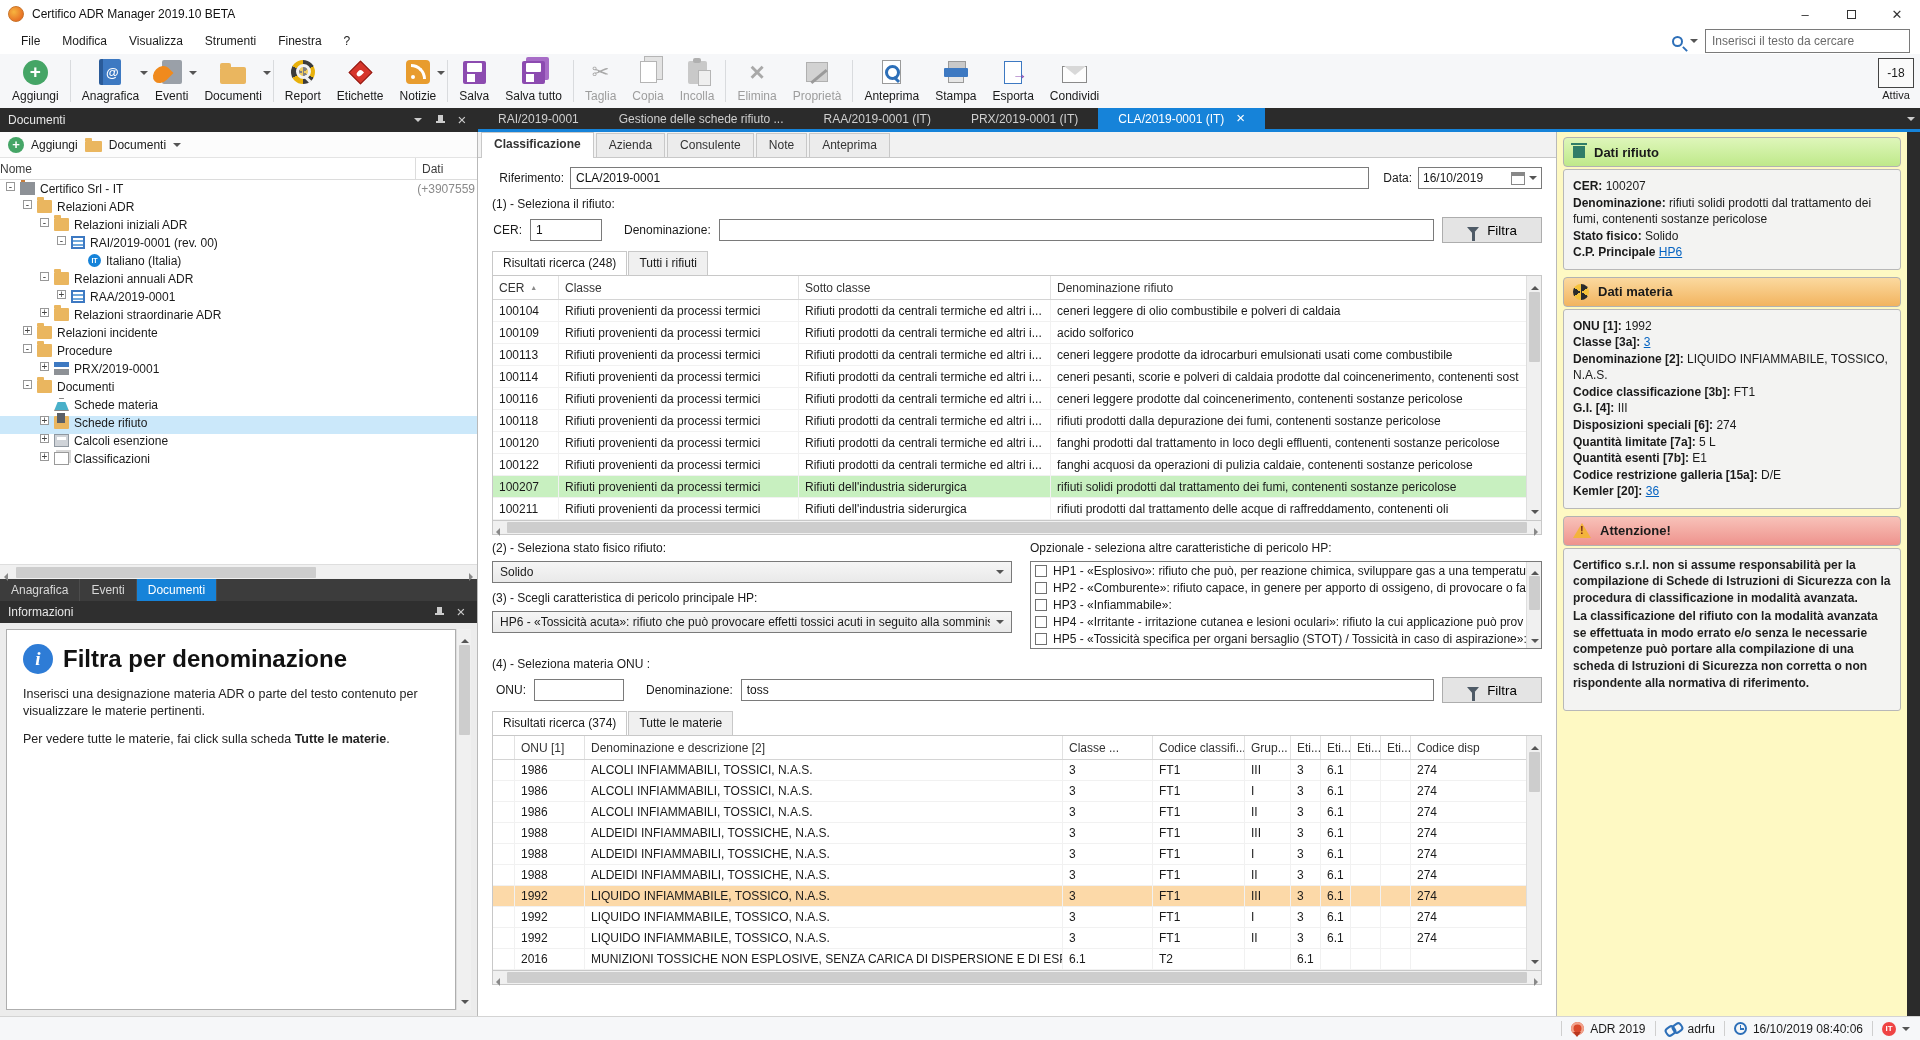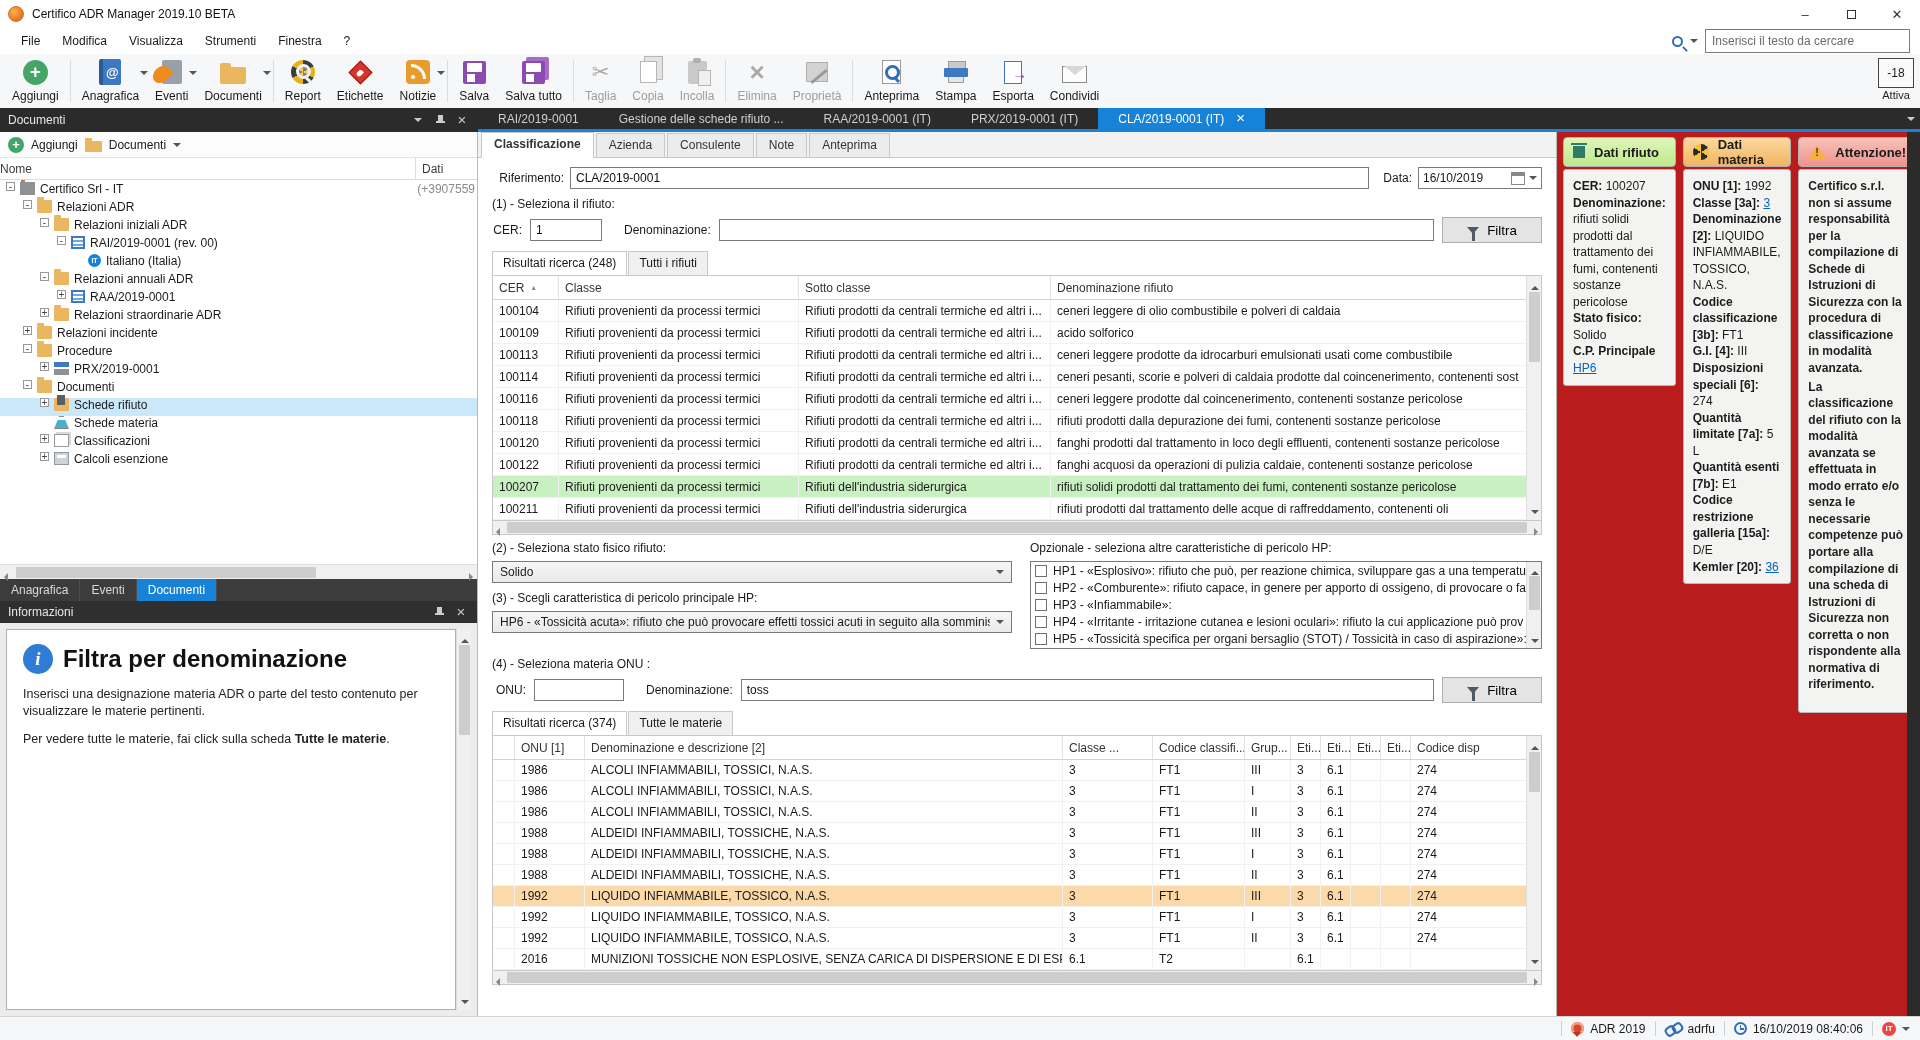--- a/index.html
+++ b/index.html
@@ -191,21 +191,21 @@
   .col-l{width:520px;flex:none}
   .col-r{flex:1;min-width:0}
   .sel{height:22px;border:1px solid #7a7a7a;background:linear-gradient(#f6f6f6,#e9e9e9);display:flex;align-items:center;padding:0 7px;gap:6px;white-space:nowrap;overflow:hidden}
   .sel .v{flex:1;overflow:hidden;text-overflow:clip;white-space:nowrap}
   .hplist{border:1px solid #7a7a7a;height:88px;display:flex;margin-top:4px}
   .hprows{flex:1;min-width:0;overflow:hidden}
   .hrow{display:flex;align-items:center;gap:6px;height:17px;padding-left:4px;white-space:nowrap;overflow:hidden}
   .cb{width:12px;height:12px;border:1px solid #707070;background:#fff;flex:none}
 
   
-  .right-col{width:350px;flex:none;background:#b91c1c;padding:5px 6px;display:flex;flex-direction:row;gap:7px;overflow:hidden}
+  .right-col{width:350px;flex:none;background:#fef9c3;padding:5px 6px;display:flex;flex-direction:column;gap:7px;overflow:hidden}
   .card-head{height:30px;border:1px solid #b2b2b2;border-radius:4px;display:flex;align-items:center;gap:9px;padding:0 9px;font-size:13px;font-weight:bold;color:#1a1a1a;flex:none}
   .ch-green{background:linear-gradient(#def6ba,#bfe98a)}
   .ch-orange{background:linear-gradient(#fbd99f,#f2b45f)}
   .ch-red{background:linear-gradient(#f8c2b9,#ee938d)}
   .card-body{background:#f3f3f2;border:1px solid #b8b8b8;border-radius:3px;padding:8px 9px;font-size:12px;line-height:1.38;margin-top:2px}
   .rp-line .b{font-weight:bold}
   .link{color:#0563c1;text-decoration:underline}
   .att-body p{font-weight:bold;color:#1f1f1f;margin-bottom:11px;line-height:1.38}
   .ic-trash{width:12px;height:12px;background:#2f7d68;position:relative;flex:none}
   .ic-trash::before{content:"";position:absolute;top:-3px;left:-2px;width:16px;height:2px;background:#2f7d68}
@@ -482,39 +482,39 @@
         <div class="trw d2">
             <span class="exp plus"></span>
             <span class="ti ti-proc"></span>
             <span>PRX/2019-0001</span>
           </div>
         <div class="trw d1">
             <span class="exp minus"></span>
             <span class="ti ti-folder"></span>
             <span>Documenti</span>
           </div>
+        <div class="trw d2">
+            <span class="exp none"></span>
+            <span class="ti ti-mat"></span>
+            <span>Schede materia</span>
+          </div>
         <div class="trw d2 selected">
             <span class="exp plus"></span>
             <span class="ti ti-waste"></span>
             <span>Schede rifiuto</span>
           </div>
         <div class="trw d2">
-            <span class="exp none"></span>
-            <span class="ti ti-mat"></span>
-            <span>Schede materia</span>
+            <span class="exp plus"></span>
+            <span class="ti ti-calc"></span>
+            <span>Calcoli esenzione</span>
           </div>
         <div class="trw d2">
             <span class="exp plus"></span>
             <span class="ti ti-cls"></span>
             <span>Classificazioni</span>
-          </div>
-        <div class="trw d2">
-            <span class="exp plus"></span>
-            <span class="ti ti-calc"></span>
-            <span>Calcoli esenzione</span>
           </div>
       </div>
       <div class="hscroll">
         <span class="harrow" style="left:4px"><span class="car lt"></span></span>
         <div class="hthumb" style="left:16px;width:300px"></div>
         <span class="harrow" style="right:4px"><span class="car rt"></span></span>
       </div>
       <div class="lp-tabs">
         <span class="lp-tab">Anagrafica</span>
         <span class="lp-tab">Eventi</span>

